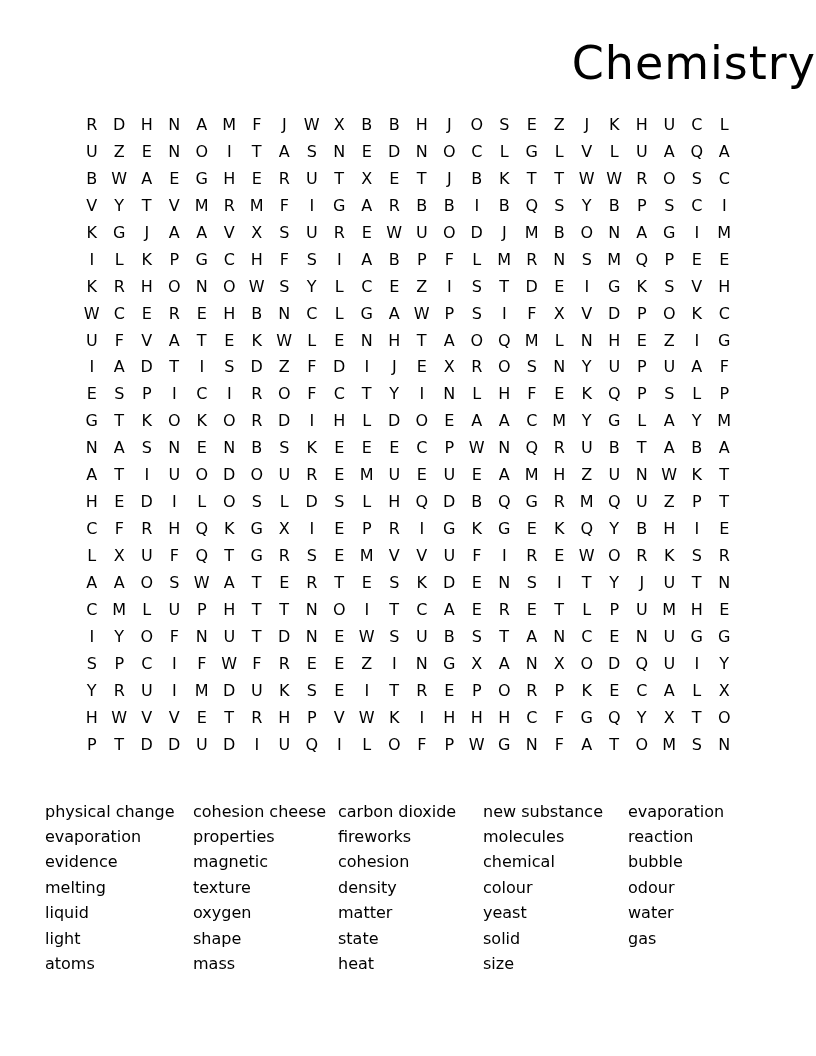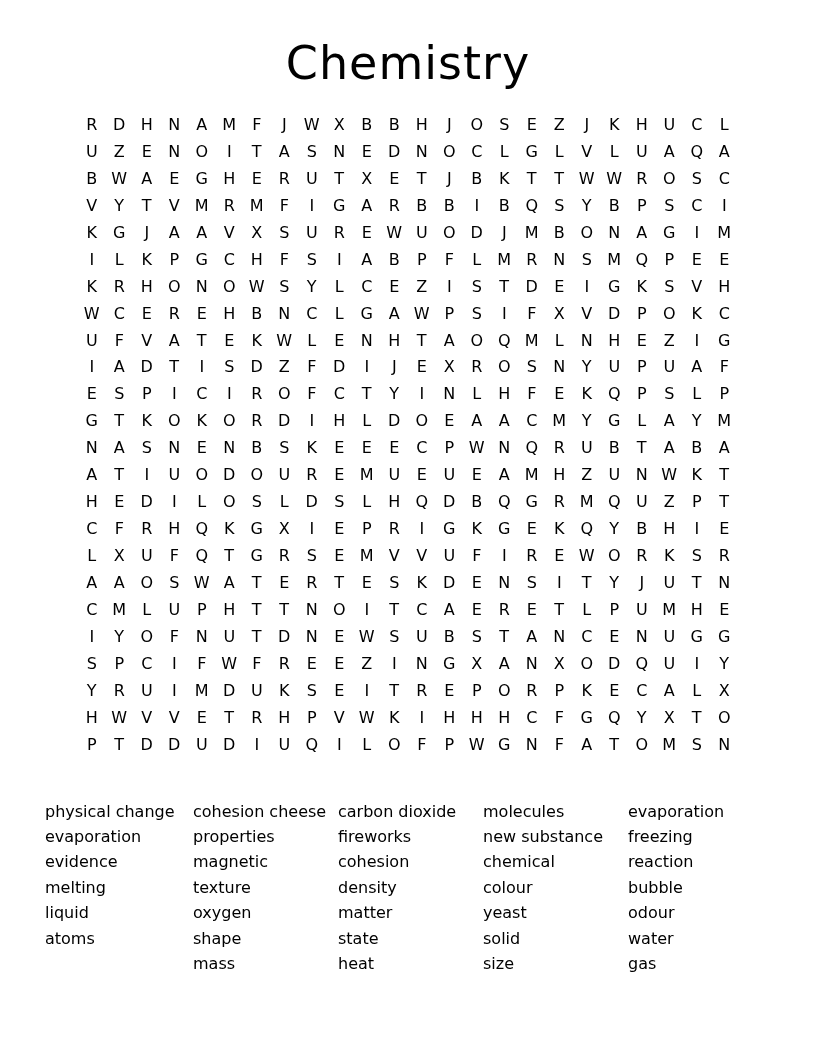--- a/index.html
+++ b/index.html
@@ -12,21 +12,21 @@
     width: 816px;
     height: 1056px;
     background: #ffffff;
     color: #000000;
     font-family: "DejaVu Sans", sans-serif;
     overflow: hidden;
   }
   .title {
     margin: 0;
     padding-top: 36px;
-    text-align: center;
+    text-align: right;
     font-size: 46px;
     font-weight: normal;
     letter-spacing: 1px;
     color: #000000;
     font-family: "DejaVu Sans", sans-serif;
   }
   .grid {
     width: 660px;
     margin: 22px auto 0 auto;
   }
@@ -693,20 +693,21 @@
         <span class="grid-cell">N</span>
       </div>
     </div>
   <div class="words" id="word-list">
       <div class="word-col">
         <div class="word">physical change</div>
         <div class="word">evaporation</div>
         <div class="word">evidence</div>
         <div class="word">melting</div>
         <div class="word">liquid</div>
+        <div class="word">light</div>
         <div class="word">atoms</div>
       </div>
       <div class="word-col">
         <div class="word">cohesion cheese</div>
         <div class="word">properties</div>
         <div class="word">magnetic</div>
         <div class="word">texture</div>
         <div class="word">oxygen</div>
         <div class="word">shape</div>
         <div class="word">mass</div>
@@ -714,31 +715,30 @@
       <div class="word-col">
         <div class="word">carbon dioxide</div>
         <div class="word">fireworks</div>
         <div class="word">cohesion</div>
         <div class="word">density</div>
         <div class="word">matter</div>
         <div class="word">state</div>
         <div class="word">heat</div>
       </div>
       <div class="word-col">
+        <div class="word">new substance</div>
         <div class="word">molecules</div>
-        <div class="word">new substance</div>
         <div class="word">chemical</div>
         <div class="word">colour</div>
         <div class="word">yeast</div>
         <div class="word">solid</div>
         <div class="word">size</div>
       </div>
       <div class="word-col">
         <div class="word">evaporation</div>
-        <div class="word">freezing</div>
         <div class="word">reaction</div>
         <div class="word">bubble</div>
         <div class="word">odour</div>
         <div class="word">water</div>
         <div class="word">gas</div>
       </div>
     </div>
 </div>
 
 </body></html>

